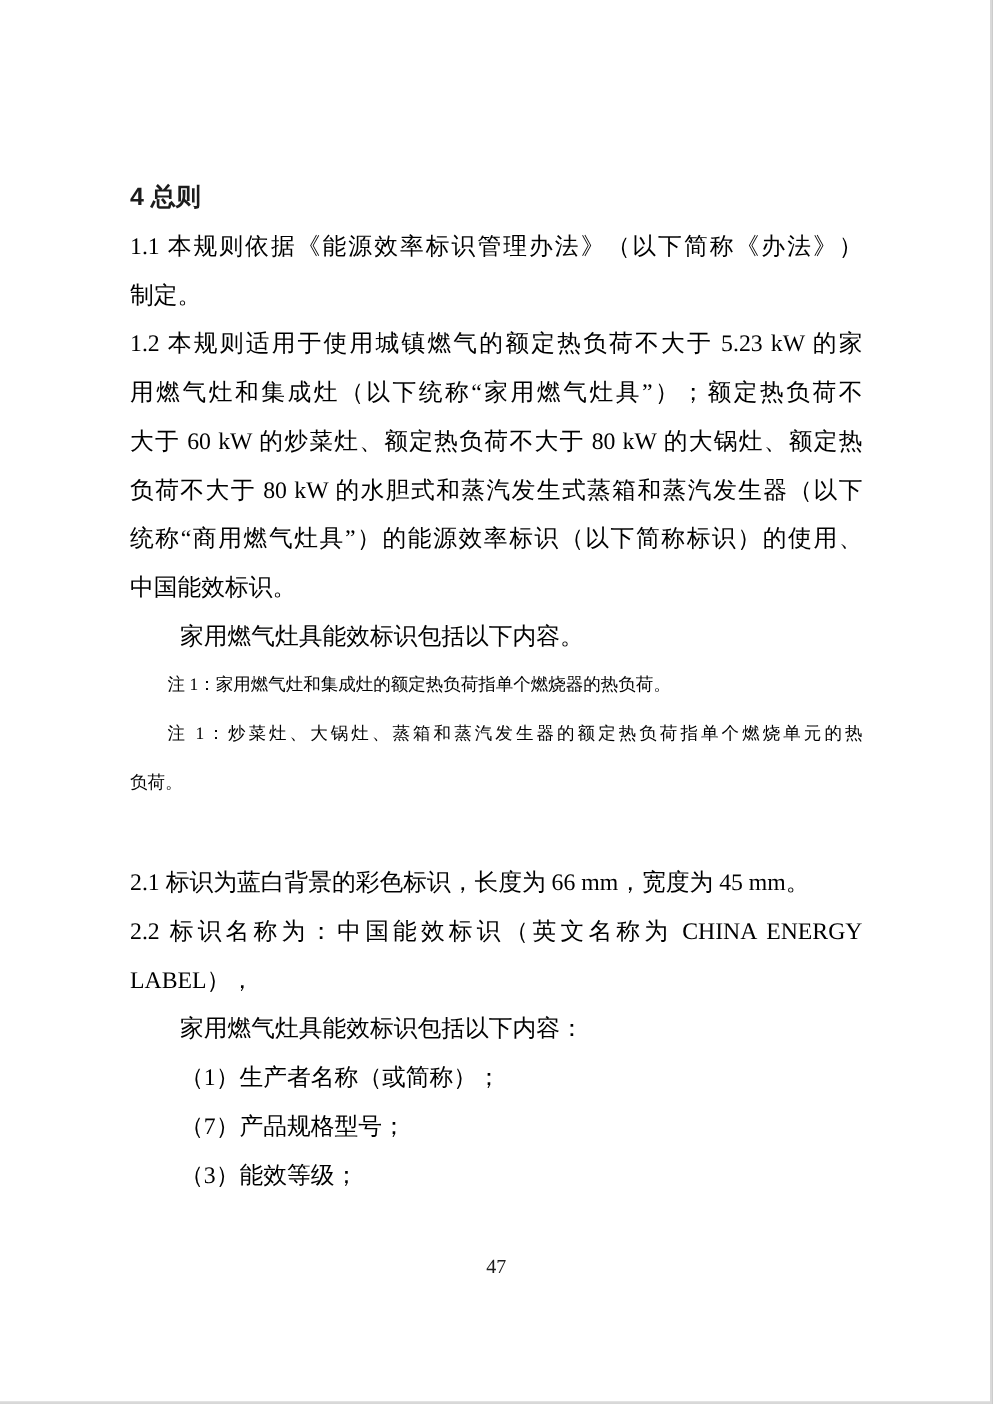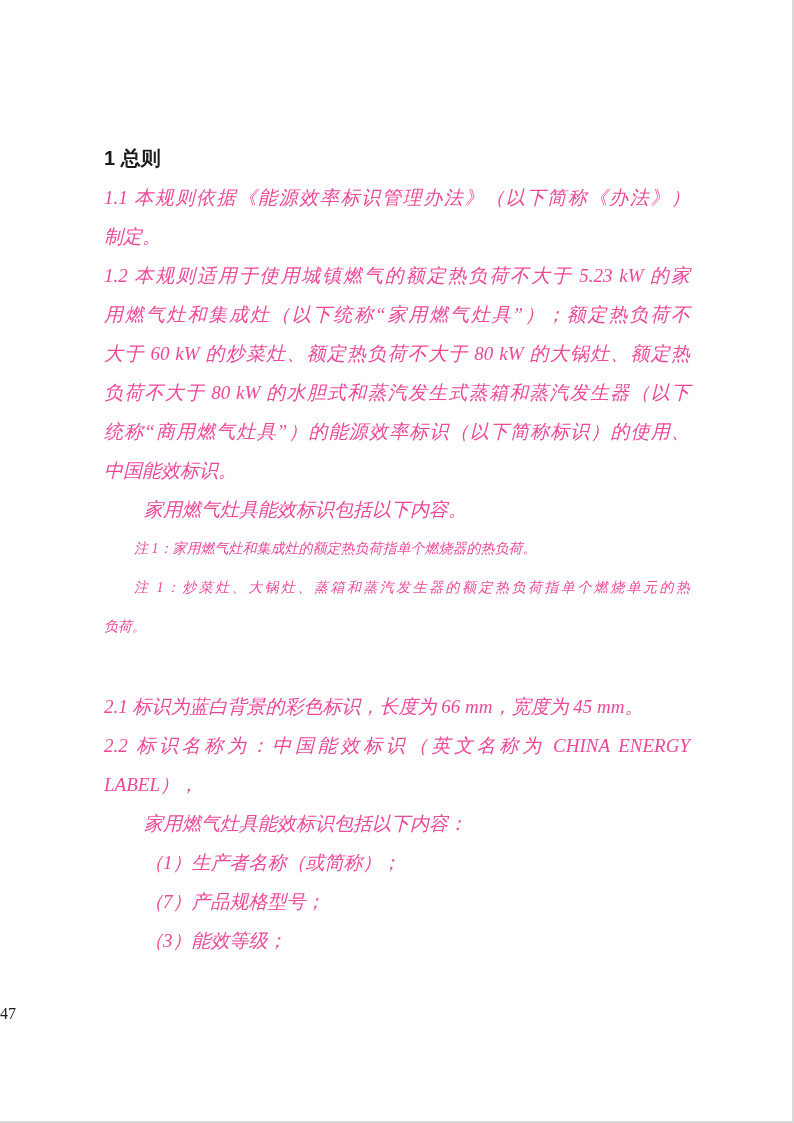--- a/index.html
+++ b/index.html
@@ -21,22 +21,21 @@
   .content {
     position: absolute;
     left: 104px;
     top: 139px;
     width: 586px;
   }
   .line {
     font-size: 19px;
     line-height: 39px;
     white-space: nowrap;
-    color: #ec4899;
-    font-style: italic;
+    color: #000000;
   }
   
   .jfull {
     white-space: normal;
     text-align: justify;
     text-align-last: justify;
     -moz-text-align-last: justify;
   }
   .ind2 { padding-left: 40px; }          
   .note {
@@ -51,33 +50,33 @@
     line-height: 39px;
     margin: 0;
     white-space: nowrap;
   }
   .section-gap { height: 41px; }
   .page-number {
     position: absolute;
     left: 0;
     right: 0;
     top: 1005px;
-    text-align: left;
+    text-align: center;
     font-size: 16px;
     font-family: "Liberation Serif", "DejaVu Serif", serif;
     color: #1c1c1c;
   }
 </style>
 </head>
 <body>
 
 <div class="page">
   <div class="content">
 
-    <h2 class="heading">1 总则</h2>
+    <h2 class="heading">4 总则</h2>
 
     <div>
       <div class="line jfull">1.1 本规则依据《能源效率标识管理办法》（以下简称《办法》）</div>
       <div class="line">制定。</div>
     </div>
 
     <div>
       <div class="line jfull">1.2 本规则适用于使用城镇燃气的额定热负荷不大于 5.23 kW 的家</div>
       <div class="line jfull">用燃气灶和集成灶（以下统称“家用燃气灶具”）；额定热负荷不</div>
       <div class="line jfull">大于 60 kW 的炒菜灶、额定热负荷不大于 80 kW 的大锅灶、额定热</div>

